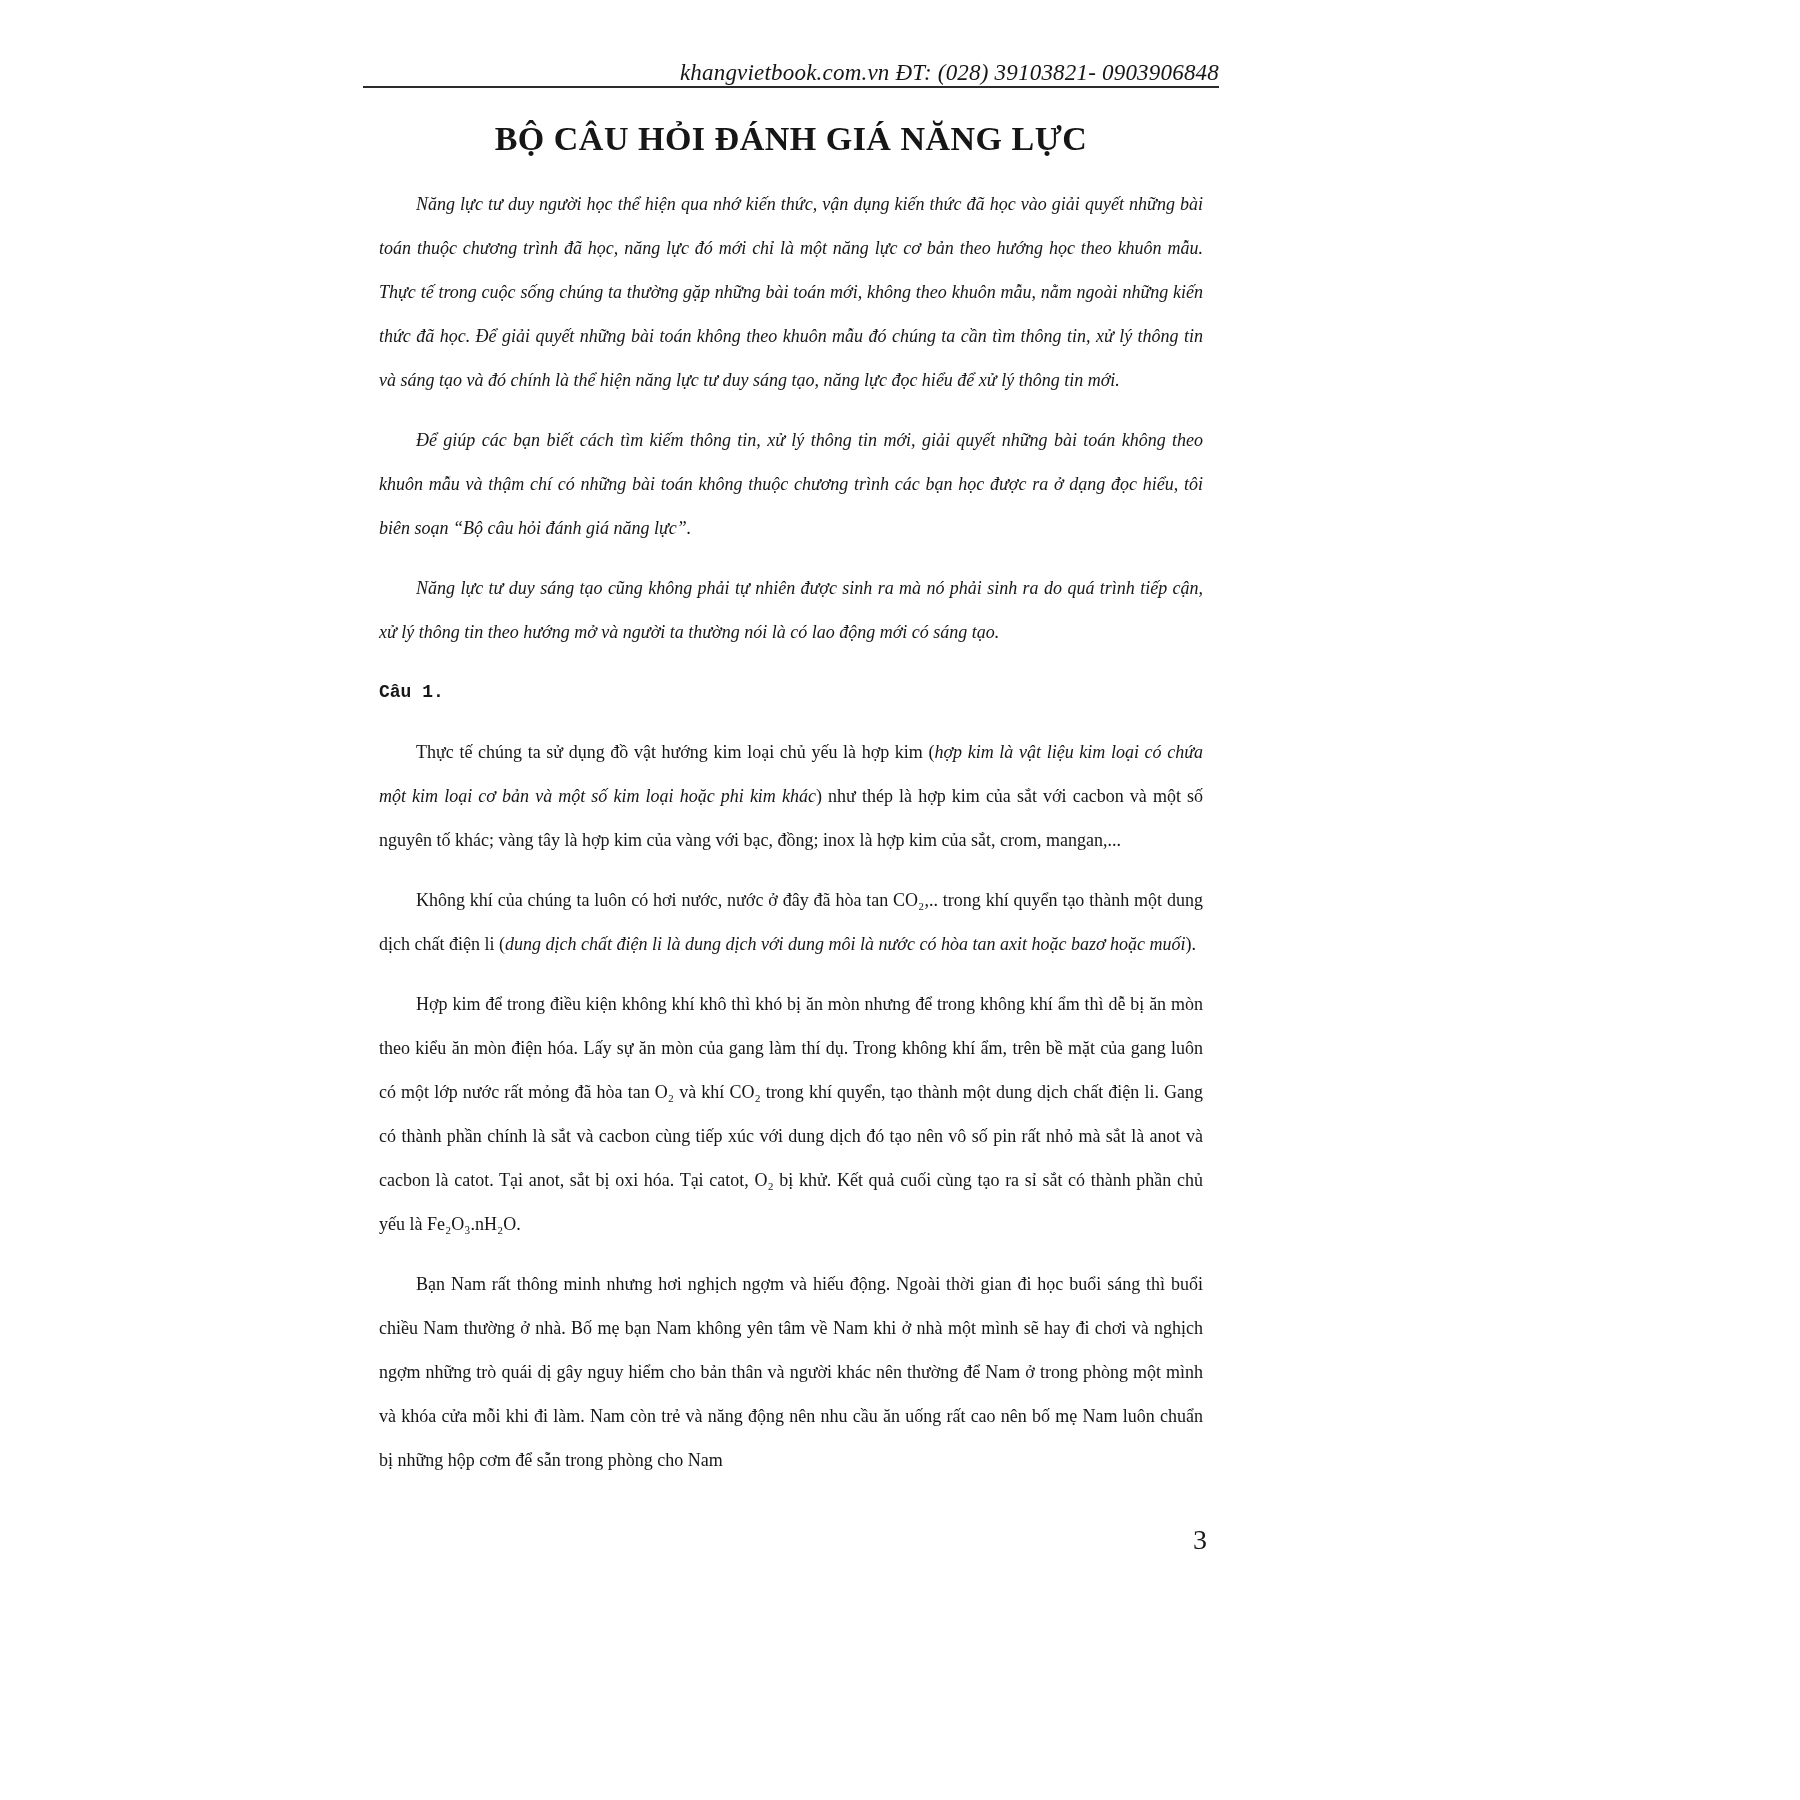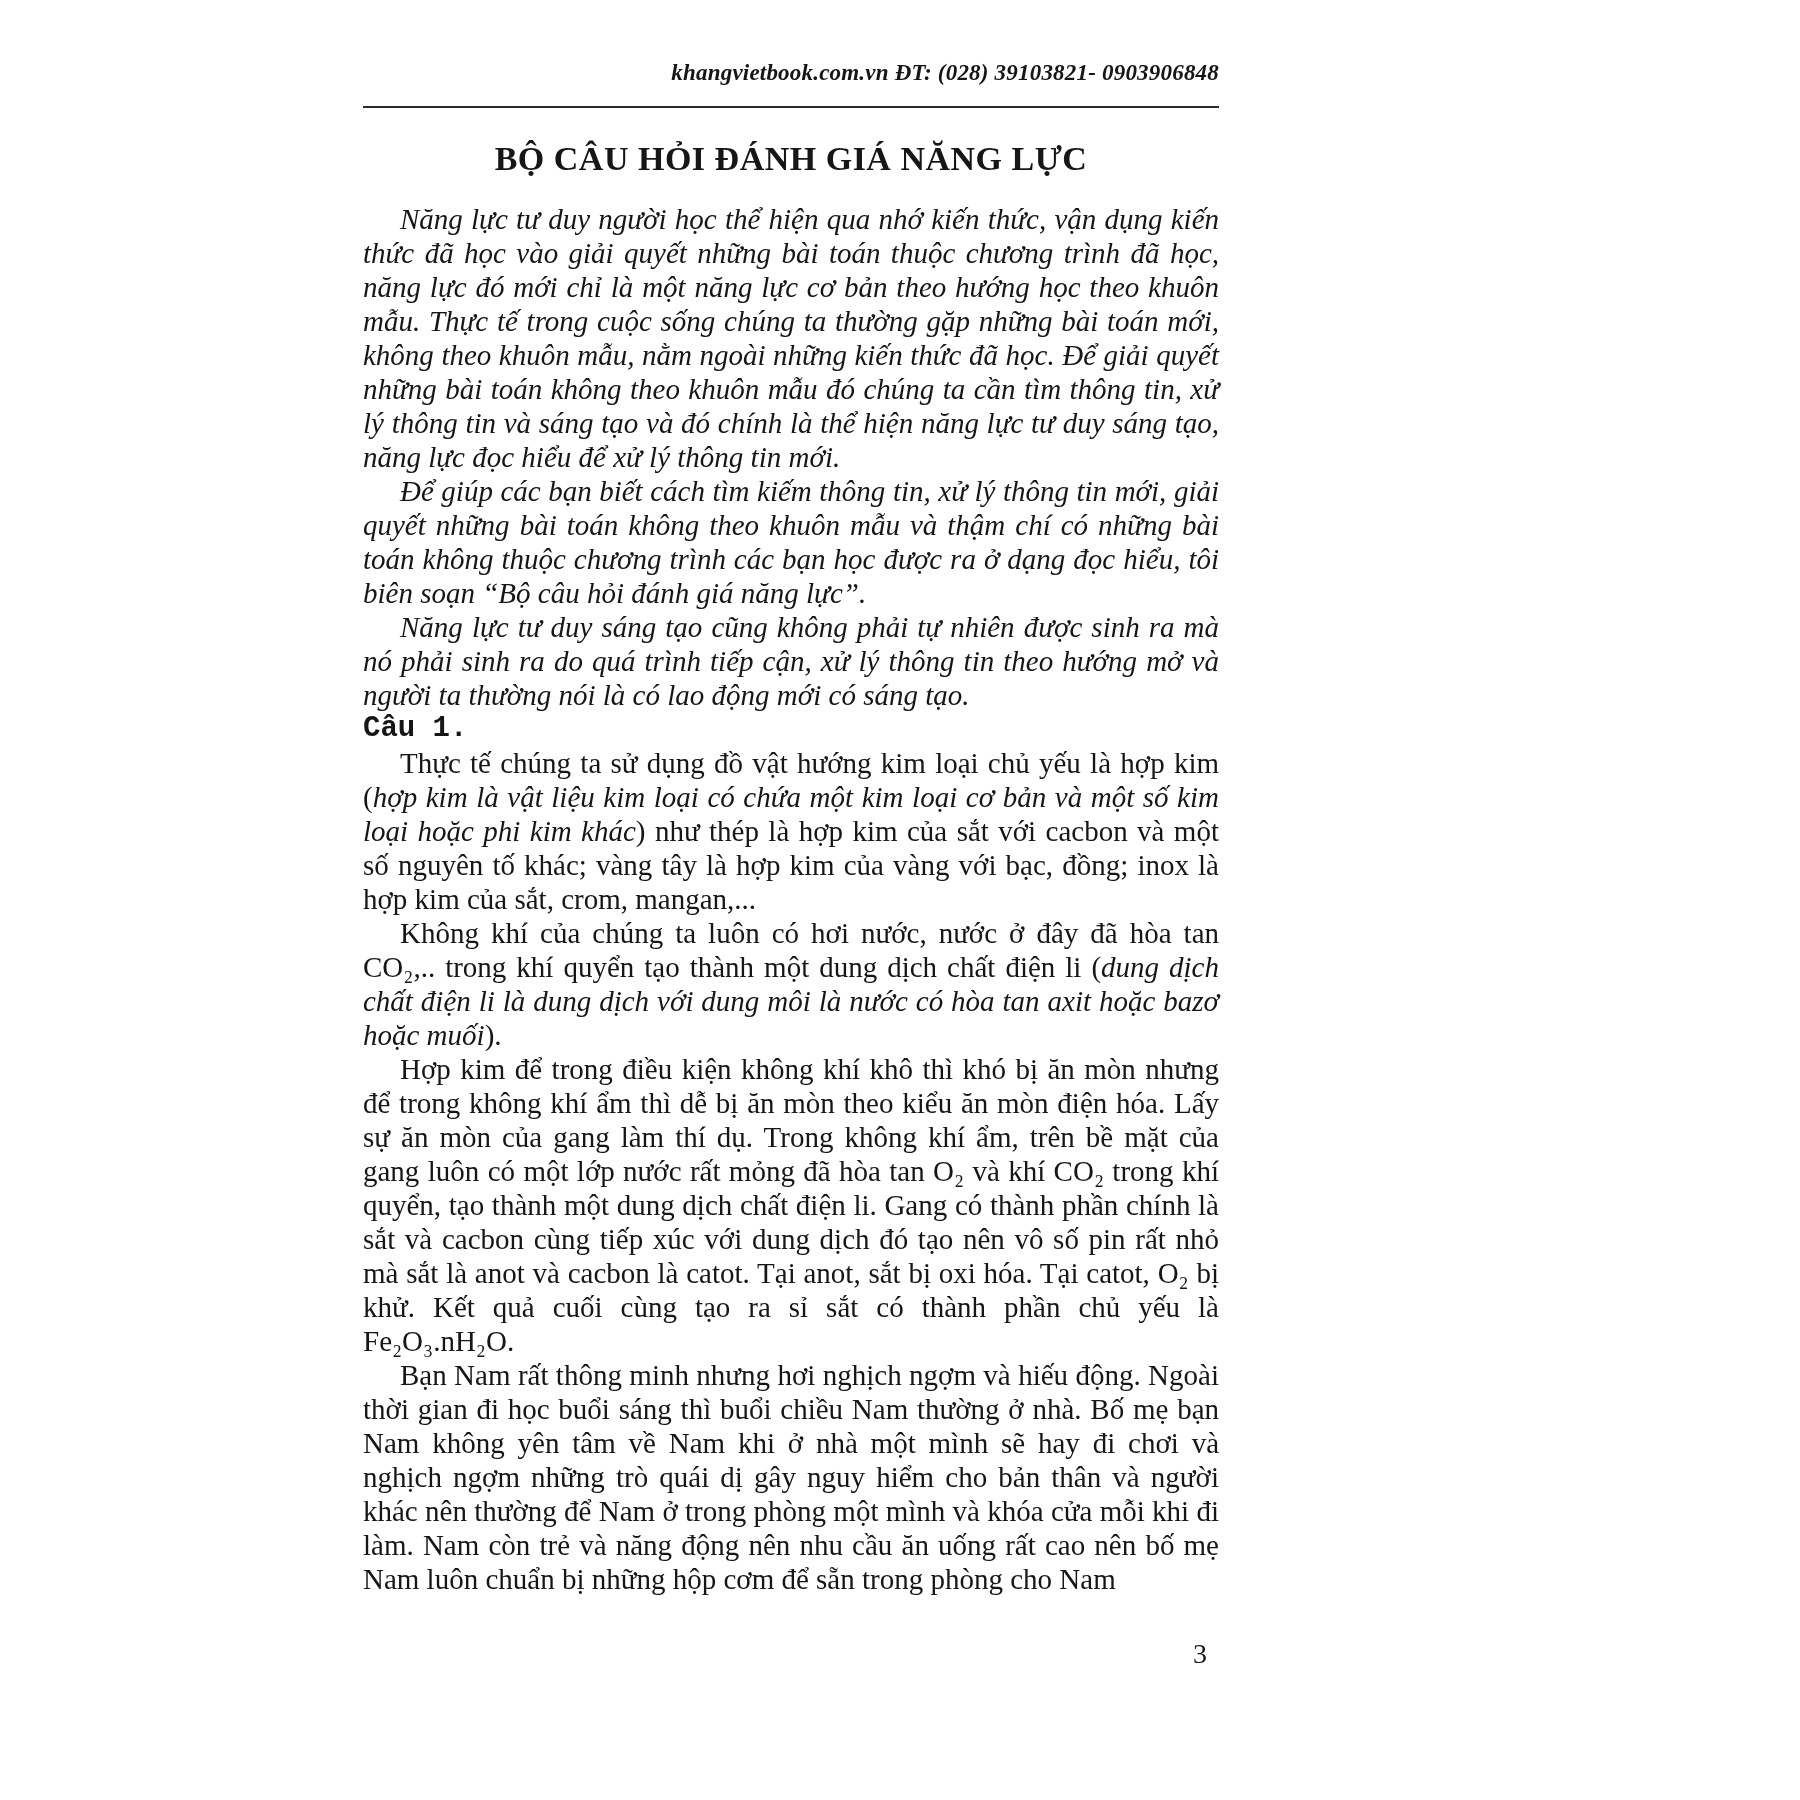--- a/index.html
+++ b/index.html
@@ -16,38 +16,38 @@
     overflow: hidden;
   }
   .sheet {
     position: absolute;
     left: 363px;
     top: 60px;
     width: 856px;
   }
   .header-row {
     text-align: right;
-    font-weight: bold;
+    font-weight: normal;
     font-style: italic;
     font-size: 23px;
     letter-spacing: 0.2px;
-    padding-bottom: 20px;
+    padding-bottom: 0;
     border-bottom: 2px solid #2b2b2b;
   }
   .doc-title {
     margin: 32px 0 24px 0;
     text-align: center;
     font-weight: bold;
     font-size: 34px;
     letter-spacing: 0.5px;
   }
   .body-text p.para {
-    margin: 0;
-    font-size: 29px;
-    line-height: 34px;
+    margin: 16px;
+    font-size: 18px;
+    line-height: 44px;
     text-align: justify;
     text-indent: 37px;
   }
   .body-text p.para.no-indent {
     text-indent: 0;
     font-family: Liberation Mono, monospace;
   }
   .style-italic { font-style: italic; }
   .style-bold   { font-weight: bold; }
   .it           { font-style: italic; }

